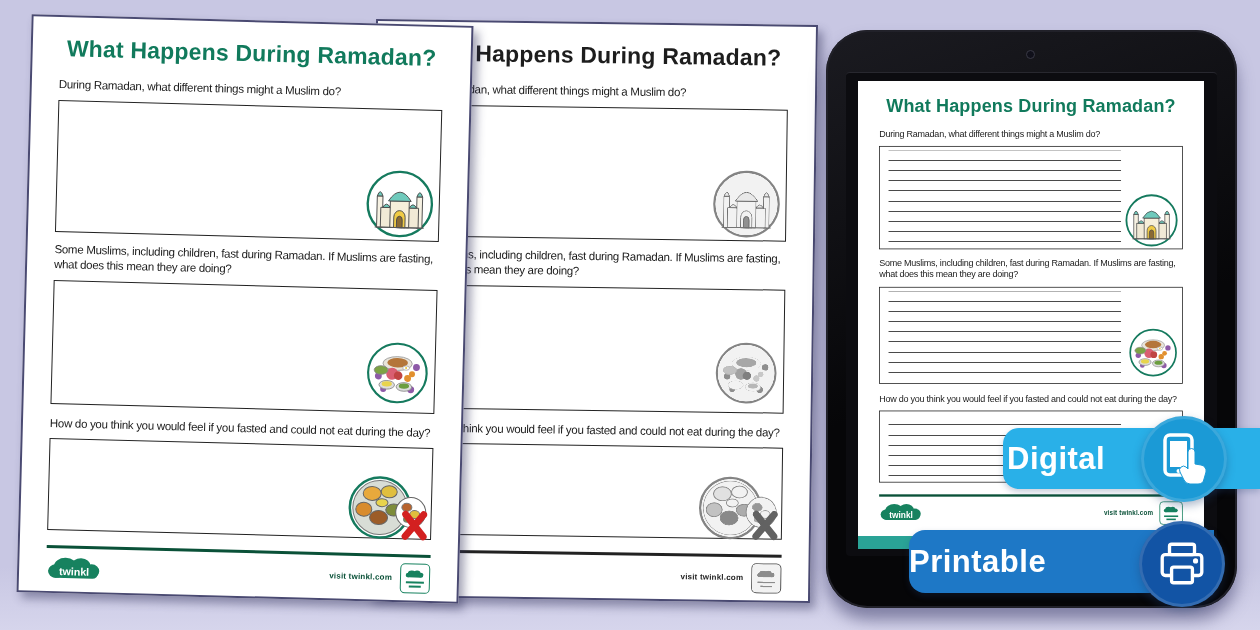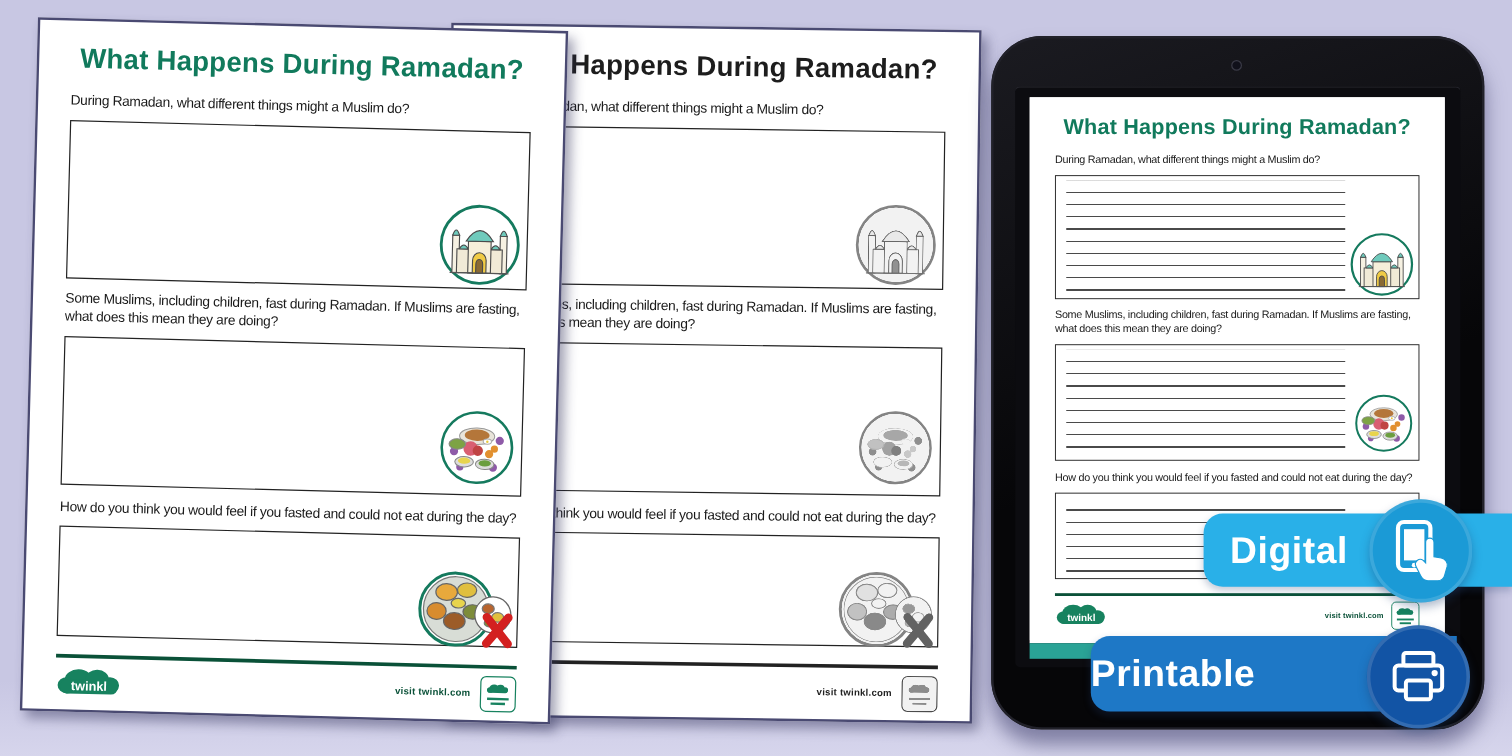--- a/index.html
+++ b/index.html
@@ -58,21 +58,21 @@
   .tablet-screen-page { position:absolute; left:12px; top:8px; width:346px; height:455px;
                         background:#fff; overflow:hidden; }
   .ws-scale { width:442px; height:578px; transform:scale(0.7828); transform-origin:0 0; }
   .page-tablet { position:relative; left:0; top:0; transform:none; border:none; box-shadow:none; }
   .tablet-bar { position:absolute; left:12px; top:463px; width:346px; height:13px; background:#2aa396; }
 
   
   .badge-bar { position:absolute; display:flex; align-items:center; color:#fff;
                font-size:31px; font-weight:bold; letter-spacing:.5px;
                border-radius:16px 0 0 16px; z-index:5; box-shadow:0 3px 6px rgba(30,60,110,.25); }
-  .digital-bar   { left:1003px; top:428px; width:257px; height:61px; background:#29b0e8; padding-left:22px; }
+  .digital-bar   { left:1003px; top:428px; width:257px; height:61px; background:#29b0e8; padding-left:4px; }
   .printable-bar { left:909px;  top:530px; width:305px; height:63px; background:#1e78c6; }
   .badge-circle { position:absolute; width:86px; height:86px; border-radius:50%; z-index:6;
                   display:flex; align-items:center; justify-content:center;
                   box-shadow:inset 0 0 0 3px rgba(255,255,255,.14), 0 4px 8px rgba(30,60,110,.35); }
   .digital-circle   { left:1141px; top:416px; background:#1b9ad6; }
   .printable-circle { left:1139px; top:521px; background:#1254a5; }
 </style>
 </head>
 <body>
 

